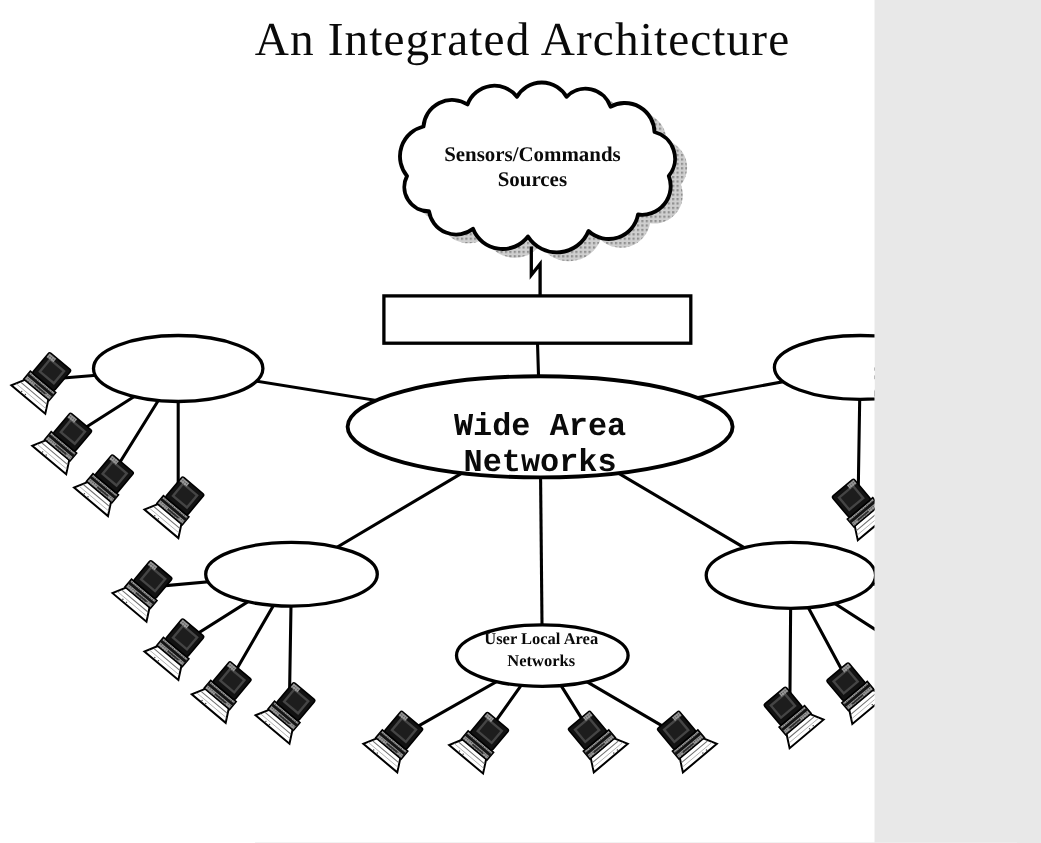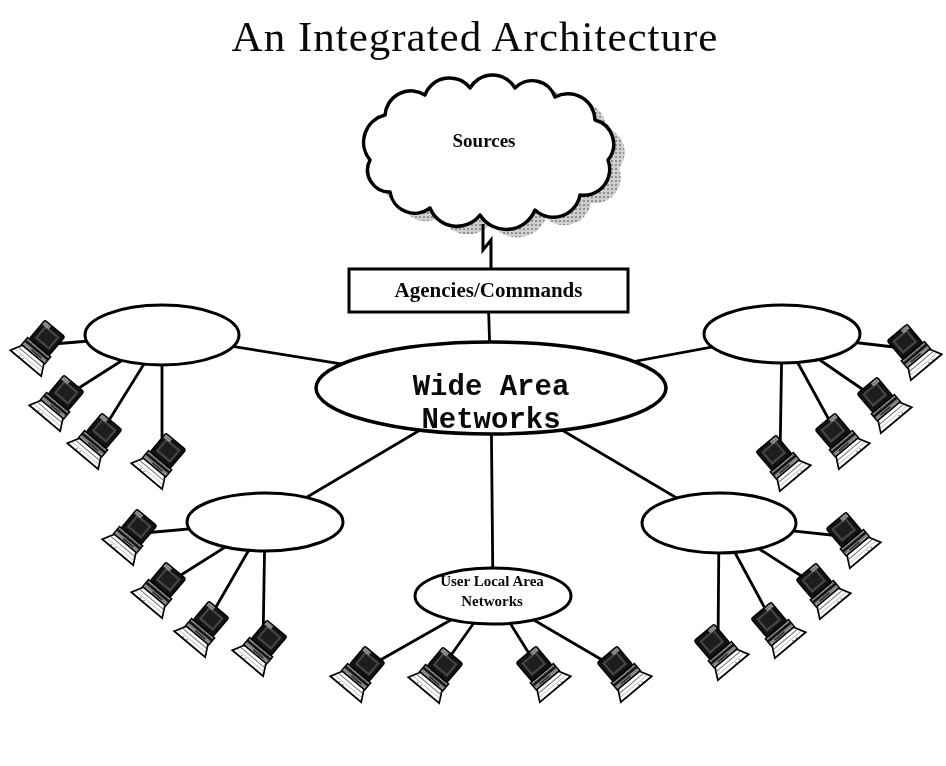--- a/index.html
+++ b/index.html
@@ -1,17 +1,17 @@
 <!DOCTYPE html>
 <html><head>
 <meta charset="utf-8">
 <style>
   html,body{margin:0;padding:0;background:#e8e8e8;}
   #stage{
-    position:relative;width:946px;height:766px;background:#ffffff;
+    position:relative;width:795px;height:766px;background:#ffffff;
     font-family:"Liberation Serif","DejaVu Serif",serif;color:#0a0a0a;overflow:hidden;
   }
   #diagram-svg{position:absolute;left:0;top:0;}
   .label{position:absolute;text-align:center;pointer-events:none;}
   .title{left:0;top:12px;width:950px;font-size:43px;font-weight:400;letter-spacing:1px;}
   .cloud-label{left:384px;top:129px;width:200px;font-size:19px;font-weight:700;line-height:23px;}
   .box-label{left:349px;top:269px;width:279px;height:43px;font-size:21px;font-weight:700;
              display:flex;align-items:center;justify-content:center;}
   .wan-label{left:341px;top:371px;width:300px;font-size:29px;font-weight:700;font-family:Liberation Mono, monospace;}
   .lan-label{left:412px;top:571px;width:160px;font-size:15px;font-weight:700;line-height:20px;text-align:center;}
@@ -141,26 +141,24 @@
       <use href="#pc" transform="translate(361,671) rotate(40) scale(0.72)"></use>
       <use href="#pc" transform="translate(439,672) rotate(40) scale(0.72)"></use>
       <use href="#pc" transform="translate(540,671) scale(-1,1) rotate(40) scale(0.72)"></use>
       <use href="#pc" transform="translate(621,671) scale(-1,1) rotate(40) scale(0.72)"></use>
     </g>
   </svg>
 
   <div class="label title">An Integrated Architecture</div>
 
   <div class="label cloud-label">
+    <div>Sensors/Commands</div>
     <div>Sources</div>
   </div>
 
-  <div class="label box-label">
-    <span>Agencies/Commands</span>
-  </div>
 
   <div class="label wan-label">Wide Area Networks</div>
 
   <div class="label lan-label">
     <div>User Local Area</div>
     <div>Networks</div>
   </div>
 
 </div>
 

